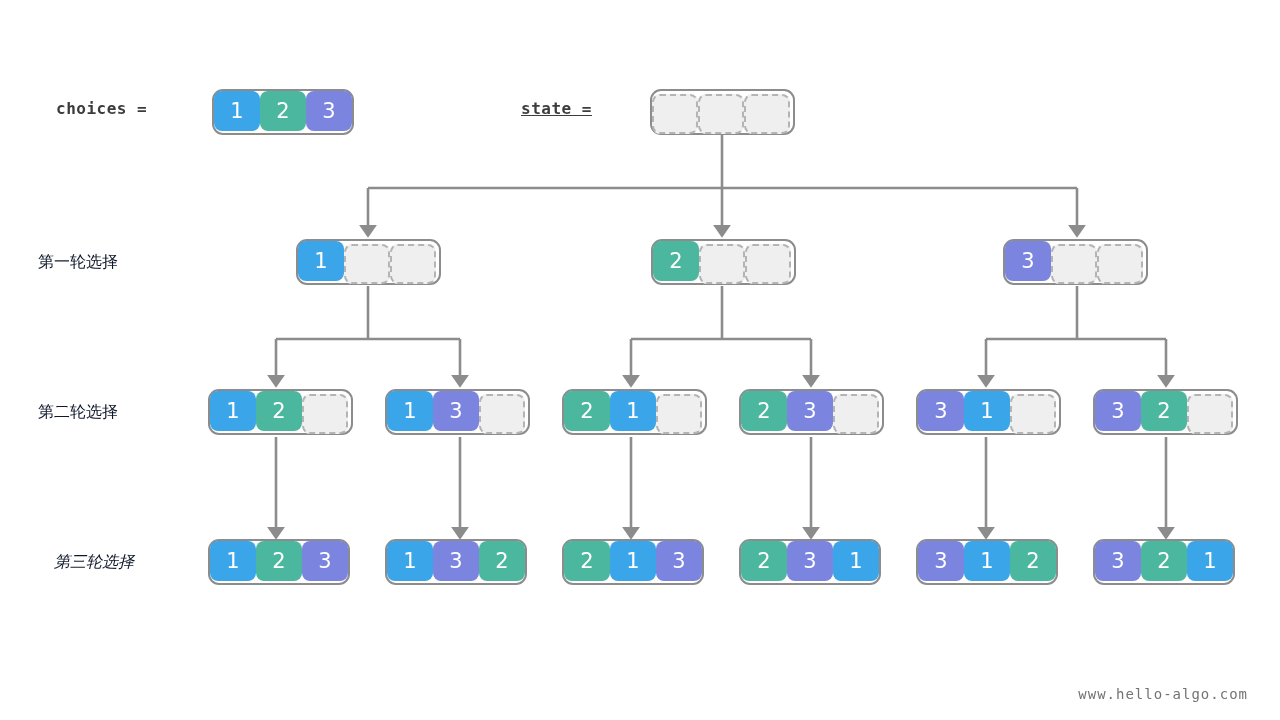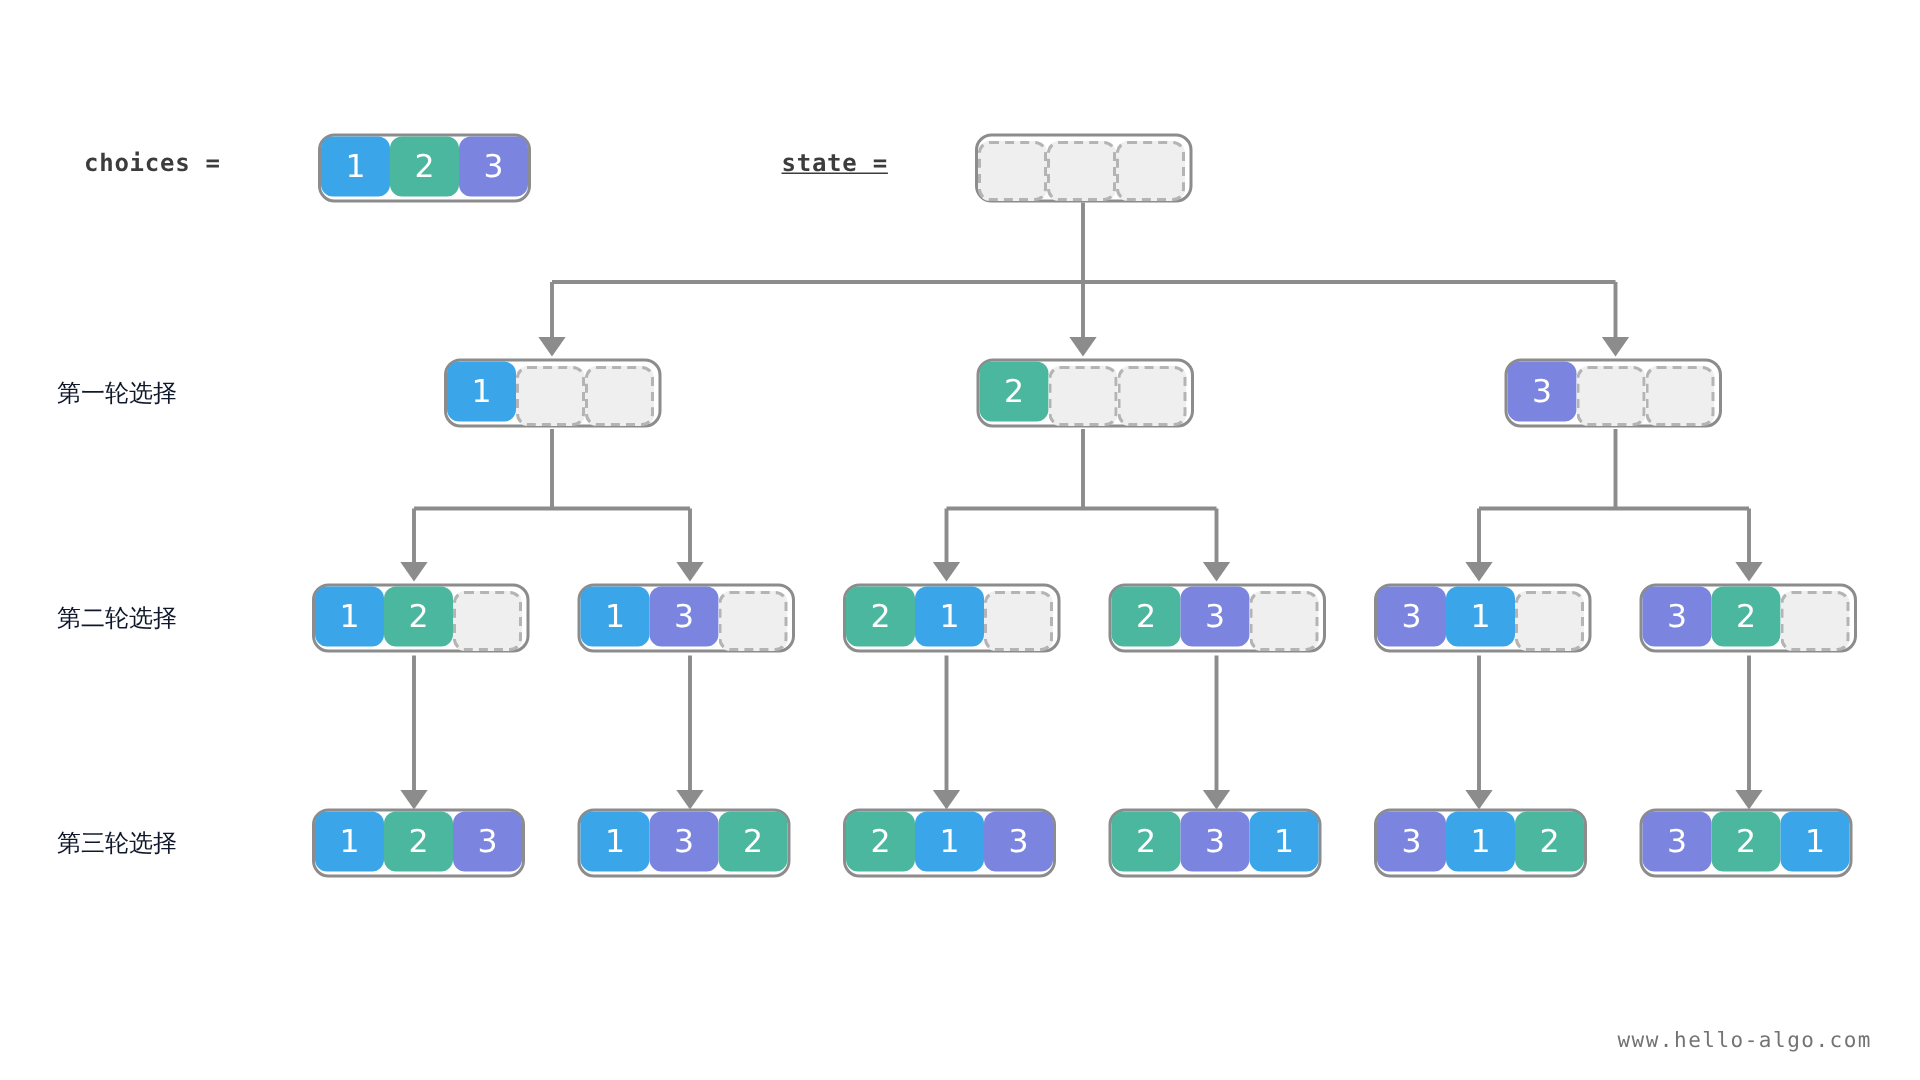--- a/index.html
+++ b/index.html
@@ -125,21 +125,21 @@
     </div>
 
   <div class="array flush" id="state-array" style="left:650px;top:89px;">
       <div class="cell empty"></div>
       <div class="cell empty"></div>
       <div class="cell empty"></div>
     </div>
 
   <div class="row-label" style="left:38px;top:252px;">第一轮选择</div>
   <div class="row-label" style="left:38px;top:402px;">第二轮选择</div>
-  <div class="row-label" style="left:38px;top:552px;">第三轮选择</div>
+  <div class="row-label" style="left:54px;top:552px;font-style:italic;">第三轮选择</div>
 
   <div id="rows-host">
       <div class="array flush" style="left: 296px; top: 239px;">
         <div class="cell v1">1</div>
         <div class="cell empty"></div>
         <div class="cell empty"></div>
       </div>
       <div class="array flush" style="left: 651px; top: 239px;">
         <div class="cell v2">2</div>
         <div class="cell empty"></div>

